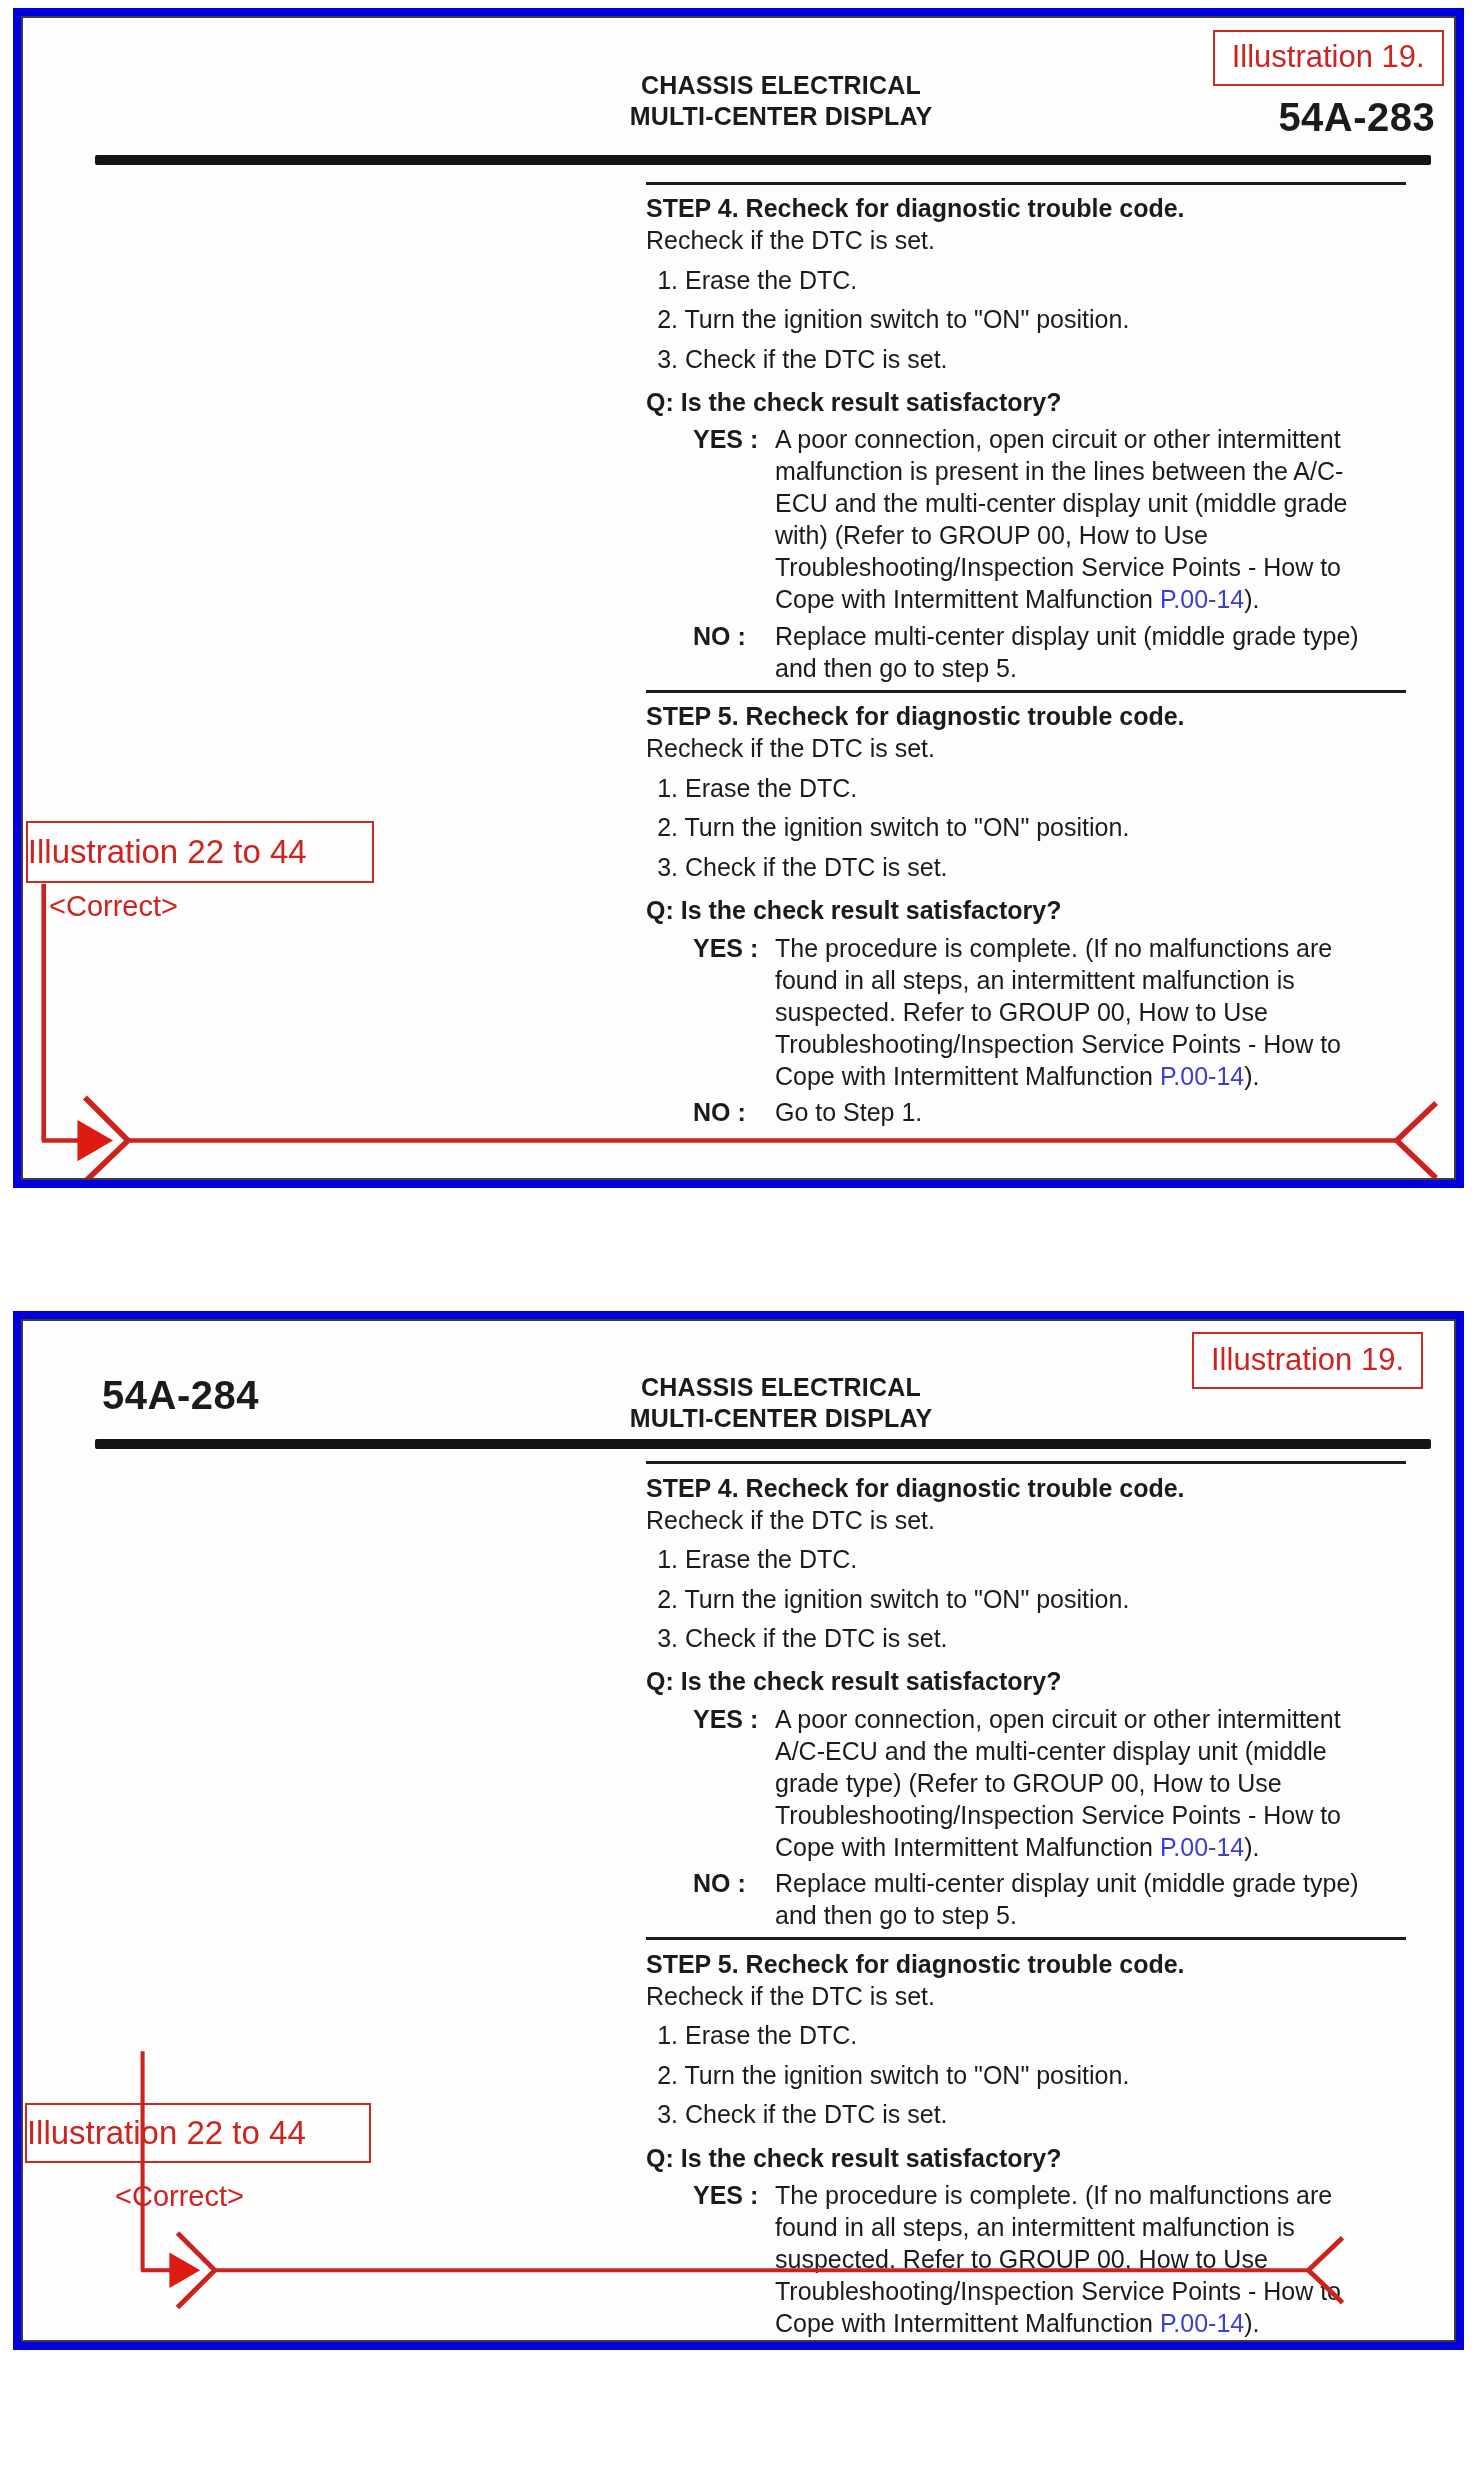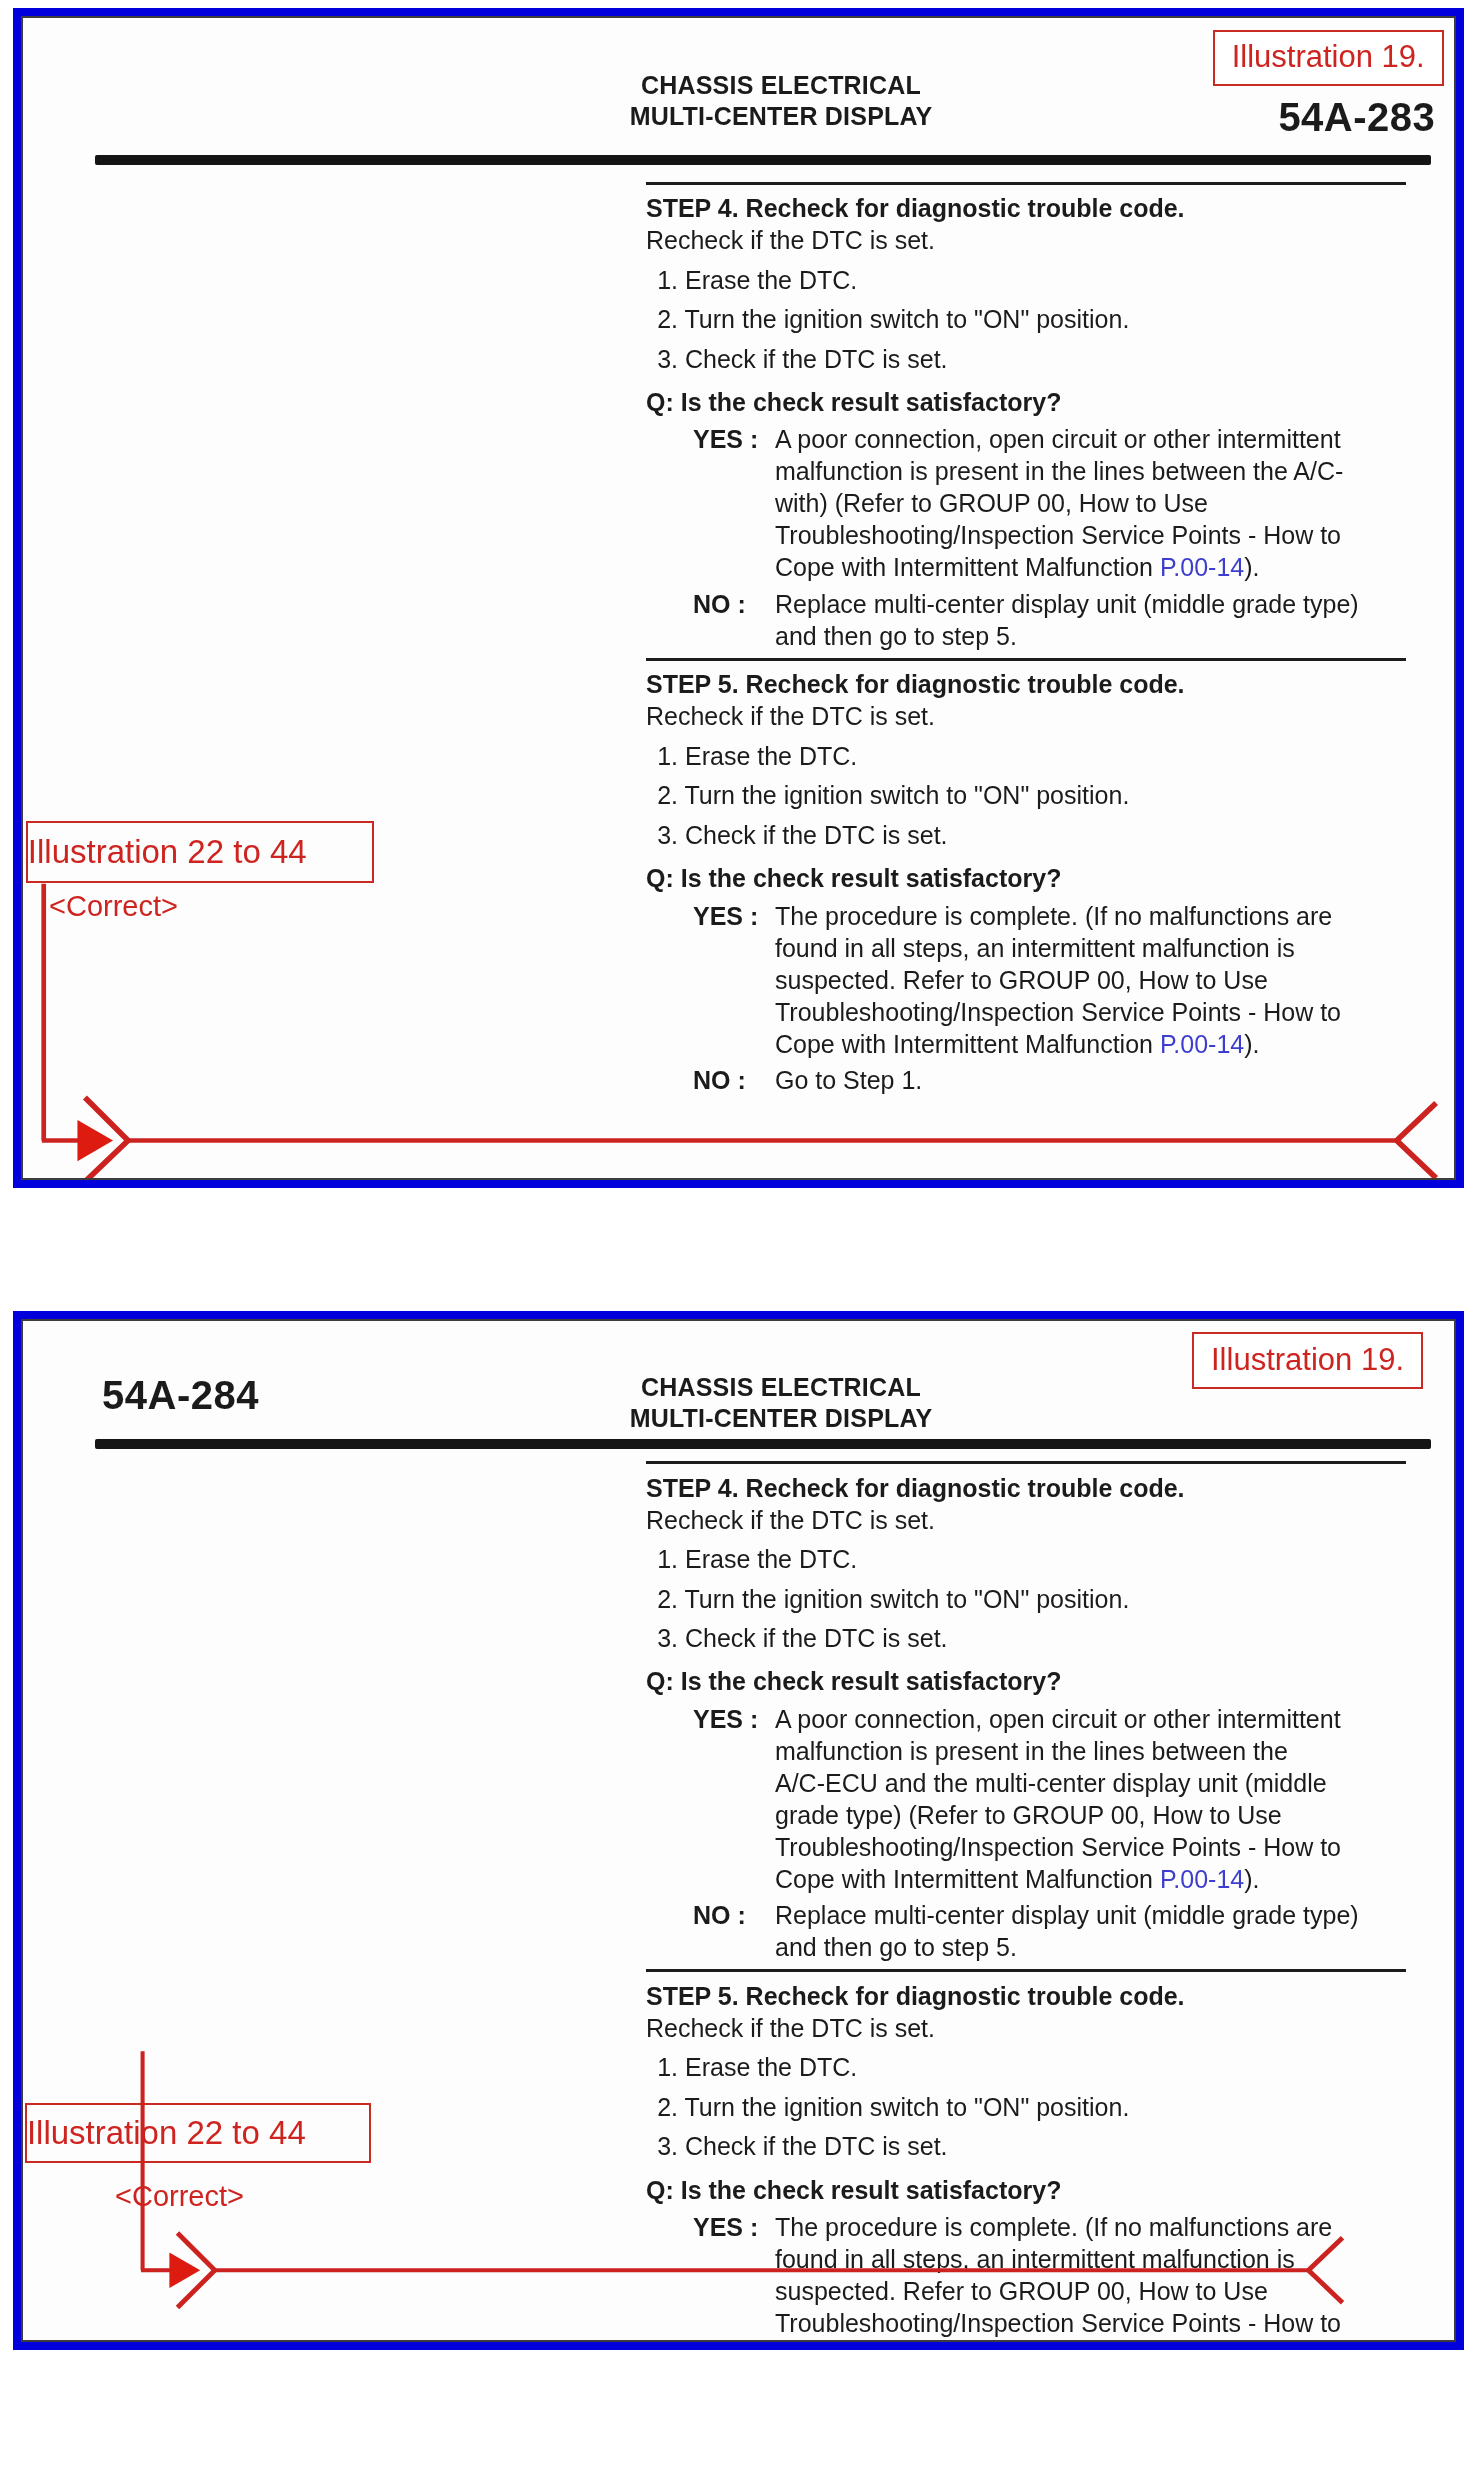--- a/index.html
+++ b/index.html
@@ -97,20 +97,21 @@
         <div class="step-intro">Recheck if the DTC is set.</div>
         <div class="item">1. Erase the DTC.</div>
         <div class="item">2. Turn the ignition switch to "ON" position.</div>
         <div class="item">3. Check if the DTC is set.</div>
         <div class="question">Q: Is the check result satisfactory?</div>
         <div class="answer yes">
           <div class="label">YES :</div>
           <div class="lines">
             <div>A poor connection, open circuit or other intermittent</div>
             <div>malfunction is present in the lines between the A/C-</div>
+            <div>ECU and the multi-center display unit (middle grade</div>
             <div>with) (Refer to GROUP 00, How to Use</div>
             <div>Troubleshooting/Inspection Service Points - How to</div>
             <div><span>Cope with Intermittent Malfunction </span><span class="link">P.00-14</span><span>).</span></div>
           </div>
         </div>
         <div class="answer no">
           <div class="label">NO :</div>
           <div class="lines">
             <div>Replace multi-center display unit (middle grade type)</div>
             <div>and then go to step 5.</div>
@@ -177,21 +178,20 @@
         <div class="step-title">STEP 4. Recheck for diagnostic trouble code.</div>
         <div class="step-intro">Recheck if the DTC is set.</div>
         <div class="item">1. Erase the DTC.</div>
         <div class="item">2. Turn the ignition switch to "ON" position.</div>
         <div class="item">3. Check if the DTC is set.</div>
         <div class="question">Q: Is the check result satisfactory?</div>
         <div class="answer yes">
           <div class="label">YES :</div>
           <div class="lines">
             <div>A poor connection, open circuit or other intermittent</div>
-            <div>malfunction is present in the lines between the</div>
             <div>A/C-ECU and the multi-center display unit (middle</div>
             <div>grade type) (Refer to GROUP 00, How to Use</div>
             <div>Troubleshooting/Inspection Service Points - How to</div>
             <div><span>Cope with Intermittent Malfunction </span><span class="link">P.00-14</span><span>).</span></div>
           </div>
         </div>
         <div class="answer no">
           <div class="label">NO :</div>
           <div class="lines">
             <div>Replace multi-center display unit (middle grade type)</div>

